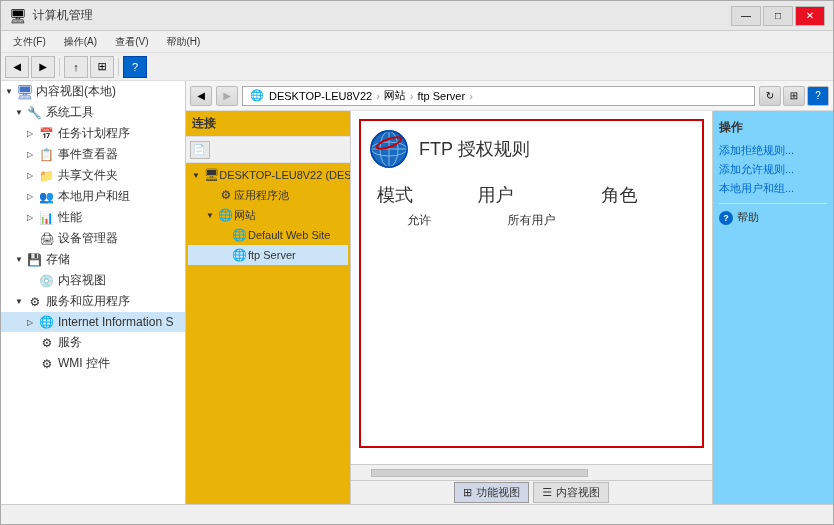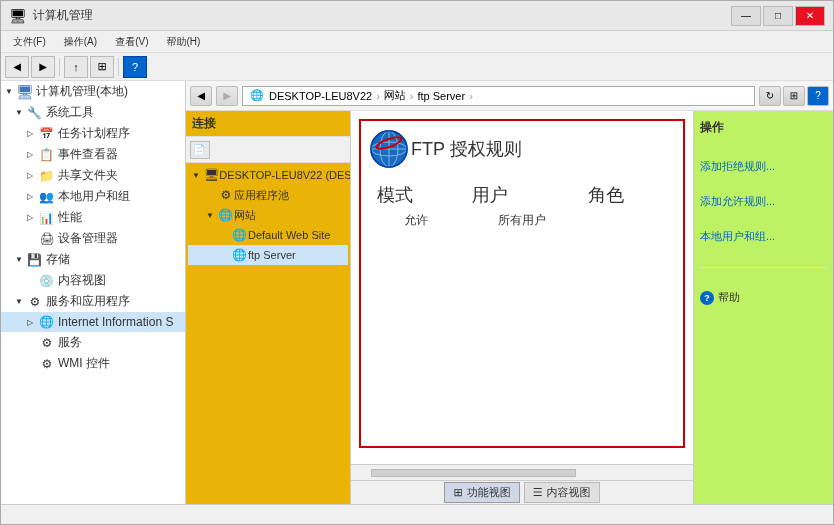--- a/index.html
+++ b/index.html
@@ -286,21 +286,21 @@
       border: 2px solid #cc0000;
       padding: 8px;
       display: flex;
       flex-direction: column;
       margin-bottom: 8px;
       flex: 1;
     }
     .ftp-title-row {
       display: flex;
       align-items: center;
-      gap: 2px;
+      gap: 10px;
       margin-bottom: 12px;
     }
     .ftp-globe-icon {
       width: 40px;
       height: 40px;
       flex-shrink: 0;
     }
     .ftp-title-text {
       font-size: 18px;
       font-weight: normal;
@@ -353,27 +353,27 @@
       background: #e0e0e0;
       border: 1px solid #bbb;
       font-size: 11px;
       cursor: pointer;
       color: #333;
     }
     .view-toggle-btn.active { background: #d0d8e8; border-color: #999; }
 
     
     .actions-panel {
-      width: 140px;
-      background: #bef264;
+      width: 121px;
+      background: #7dd3fc;
       border-left: 1px solid #ccc;
       padding: 8px 6px;
       display: flex;
       flex-direction: column;
-      gap: 18px;
+      gap: 2px;
       overflow-y: auto;
     }
     .actions-header {
       font-size: 12px;
       font-weight: bold;
       color: #333;
       margin-bottom: 4px;
     }
     .action-link {
       font-size: 11px;
@@ -472,21 +472,21 @@
     <div class="toolbar-sep"></div>
     <div class="toolbar-btn" style="font-size:11px; background:#0066cc; color:white; border-color:#0044aa;">?</div>
   </div>
 
   <div class="main-content">
 
     <div class="sidebar">
       <div class="tree-item">
         <span class="expand-arrow">▼</span>
         <span class="tree-icon pc-icon">🖥</span>
-        <span>计算机管理(本地)</span>
+        <span>内容视图(本地)</span>
       </div>
       <div class="tree-item indent-1">
         <span class="expand-arrow">▼</span>
         <span class="tree-icon">🔧</span>
         <span>系统工具</span>
       </div>
       <div class="tree-item indent-2">
         <span class="expand-arrow">▷</span>
         <span class="tree-icon">📅</span>
         <span>任务计划程序</span>

